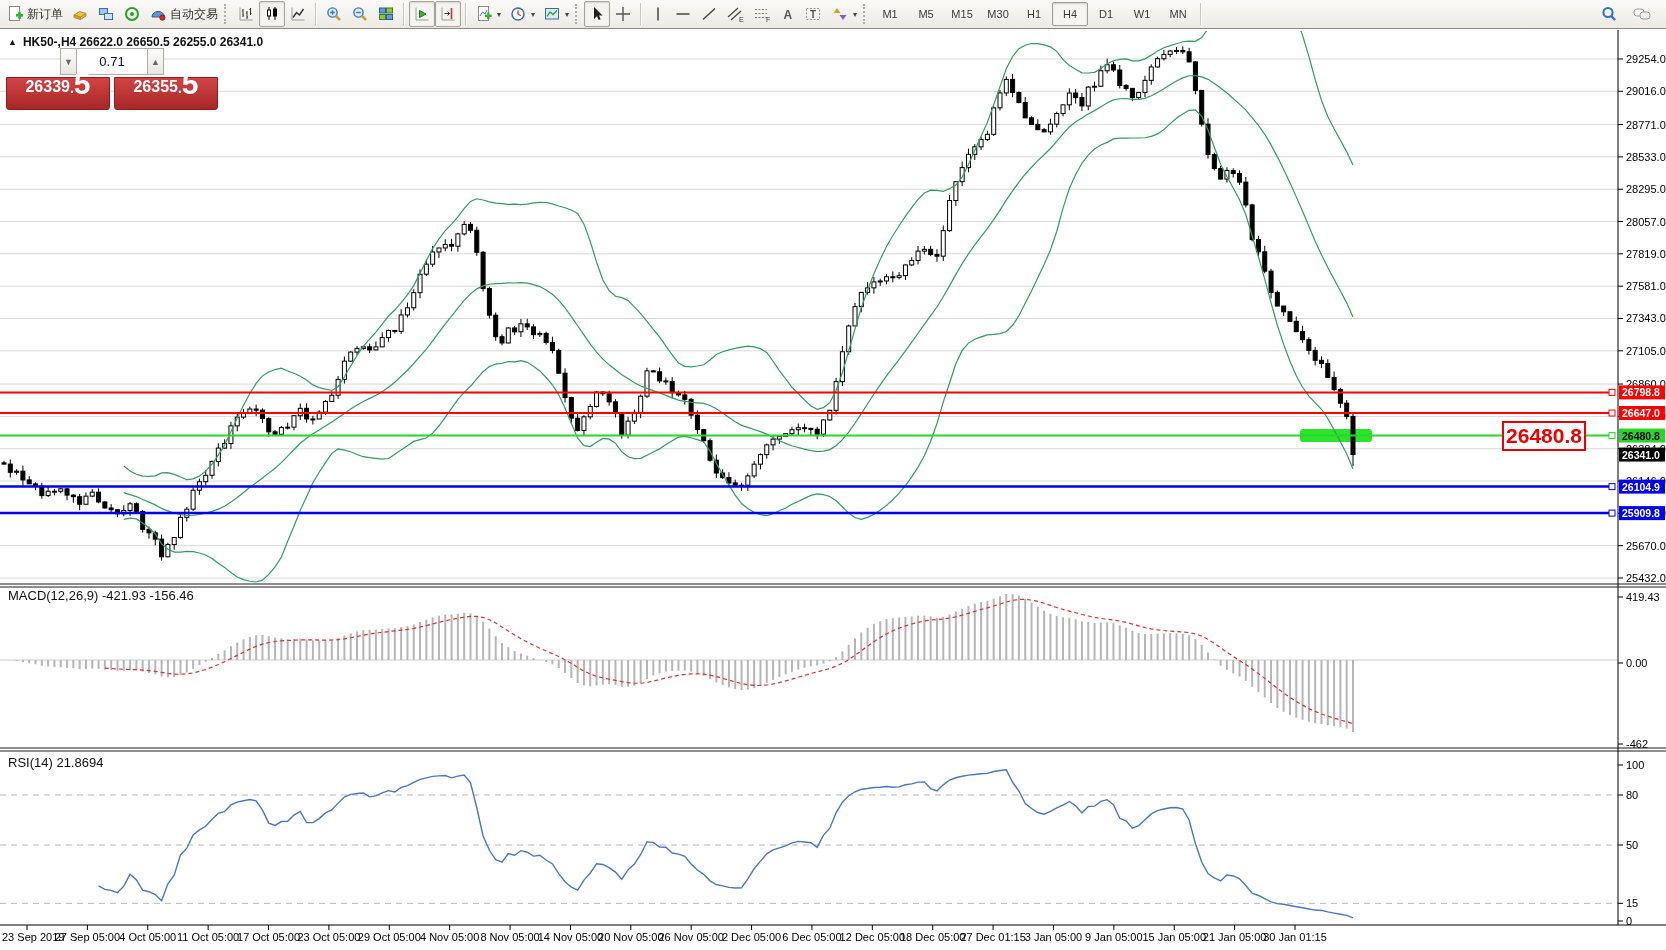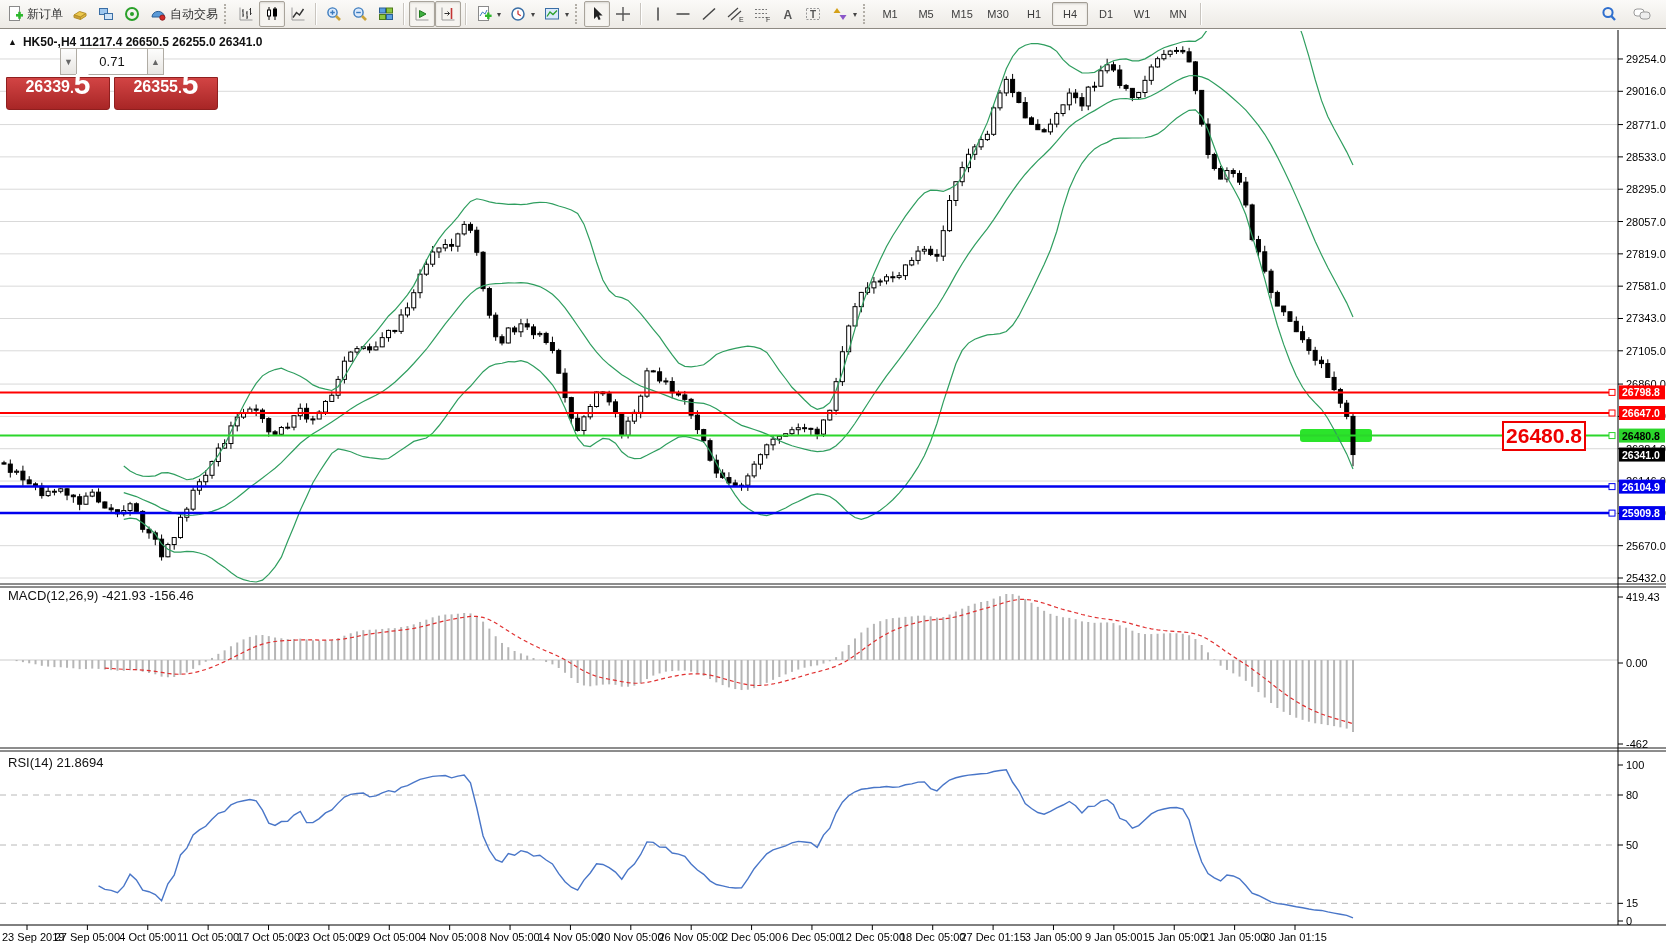--- a/index.html
+++ b/index.html
@@ -1100,21 +1100,21 @@
         <text x="1174.2380952380952" y="941" font-size="11" font-family="Liberation Sans, sans-serif" fill="#000" text-anchor="middle">15 Jan 05:00</text>
         <line x1="1234.6190476190477" y1="925" x2="1234.6190476190477" y2="930" stroke="#000"></line>
         <text x="1234.6190476190477" y="941" font-size="11" font-family="Liberation Sans, sans-serif" fill="#000" text-anchor="middle">21 Jan 05:00</text>
         <line x1="1295" y1="925" x2="1295" y2="930" stroke="#000"></line>
         <text x="1295" y="941" font-size="11" font-family="Liberation Sans, sans-serif" fill="#000" text-anchor="middle">30 Jan 01:15</text>
       </g>
   </svg>
 
   <div id="ohlc-header">
     <span id="collapse-tri">▲</span>
-    <span>HK50-,H4  11217.4 26650.5 26255.0 26341.0</span>
+    <span>HK50-,H4  26622.0 26650.5 26255.0 26341.0</span>
   </div>
 
   <div id="trade">
     <div class="row1">
       <div class="tr-btn" id="sell-btn">
           <span>SELL</span>
         </div>
       <div class="spin-btn">▼</div>
       <div id="vol-field">0.71</div>
       <div class="spin-btn">▲</div>

